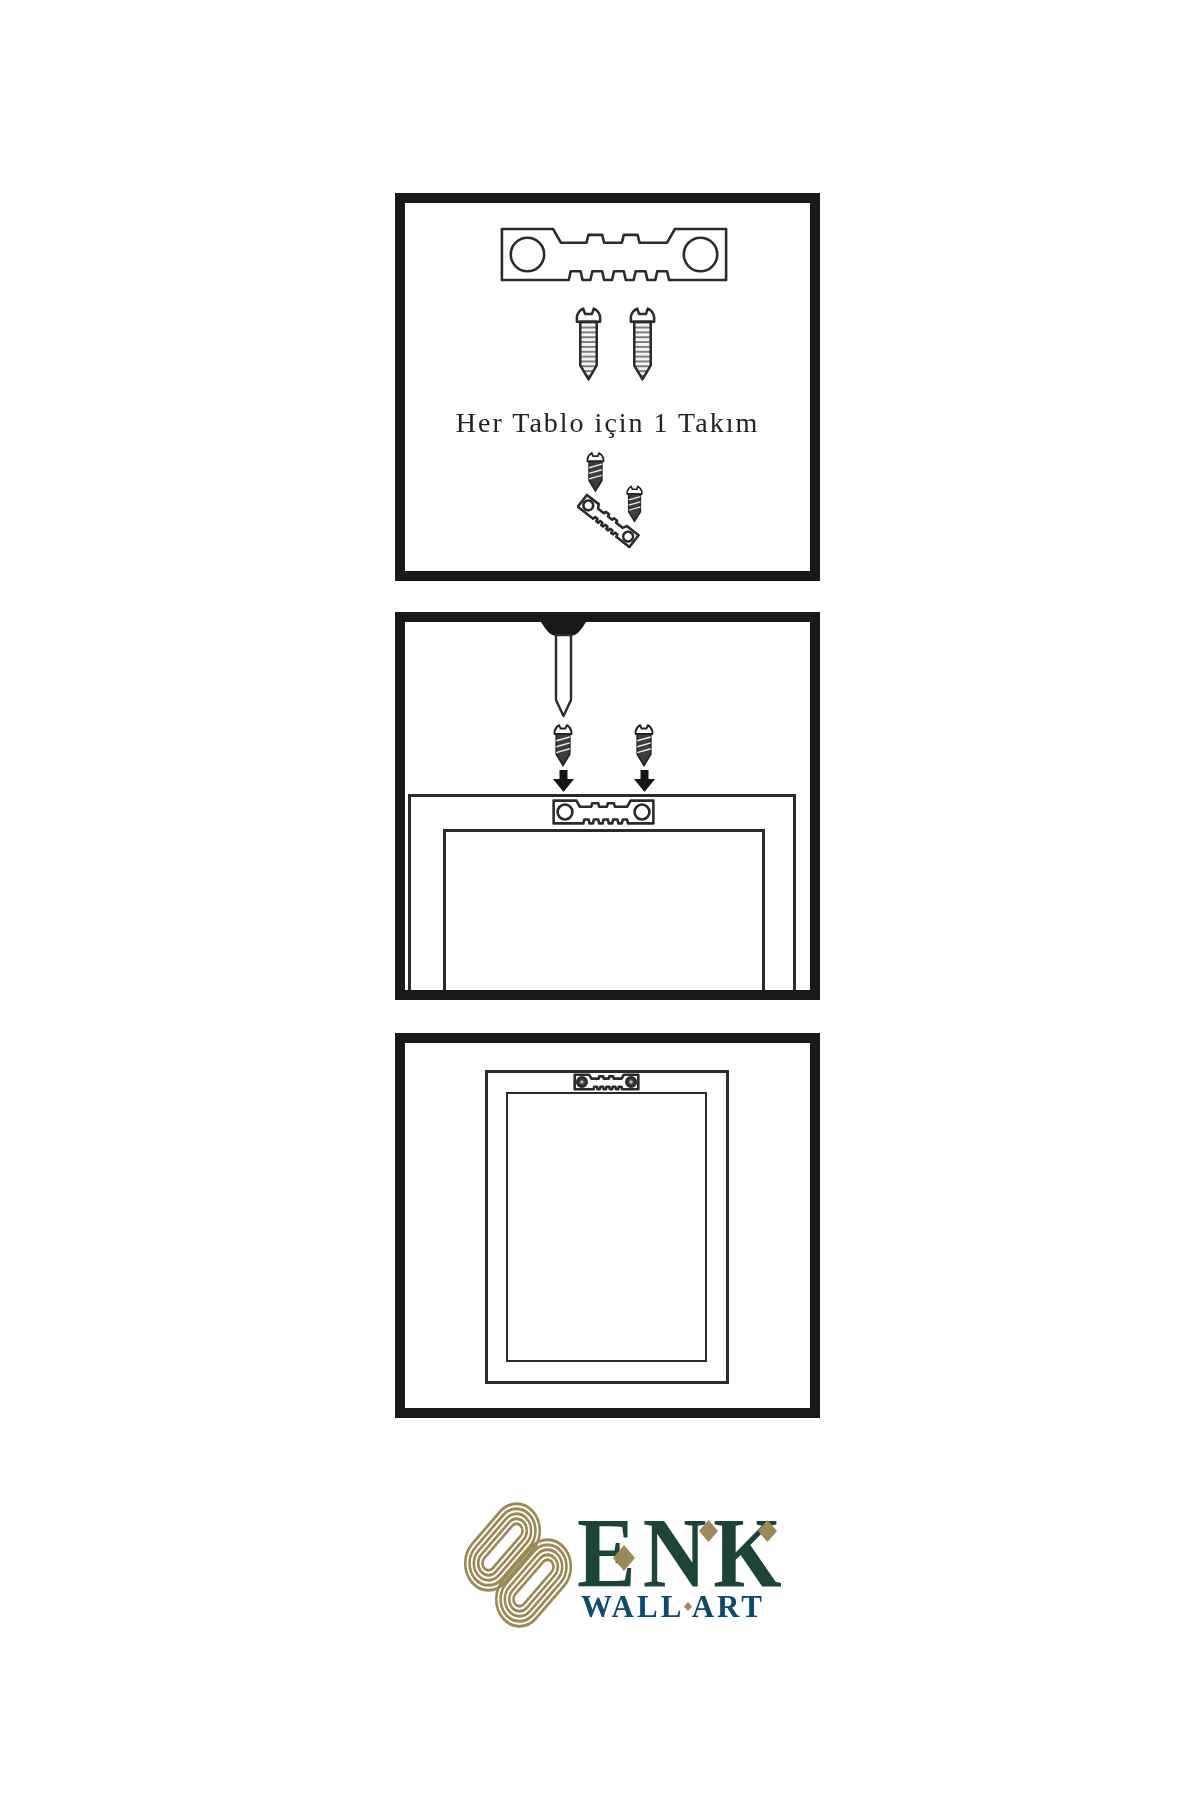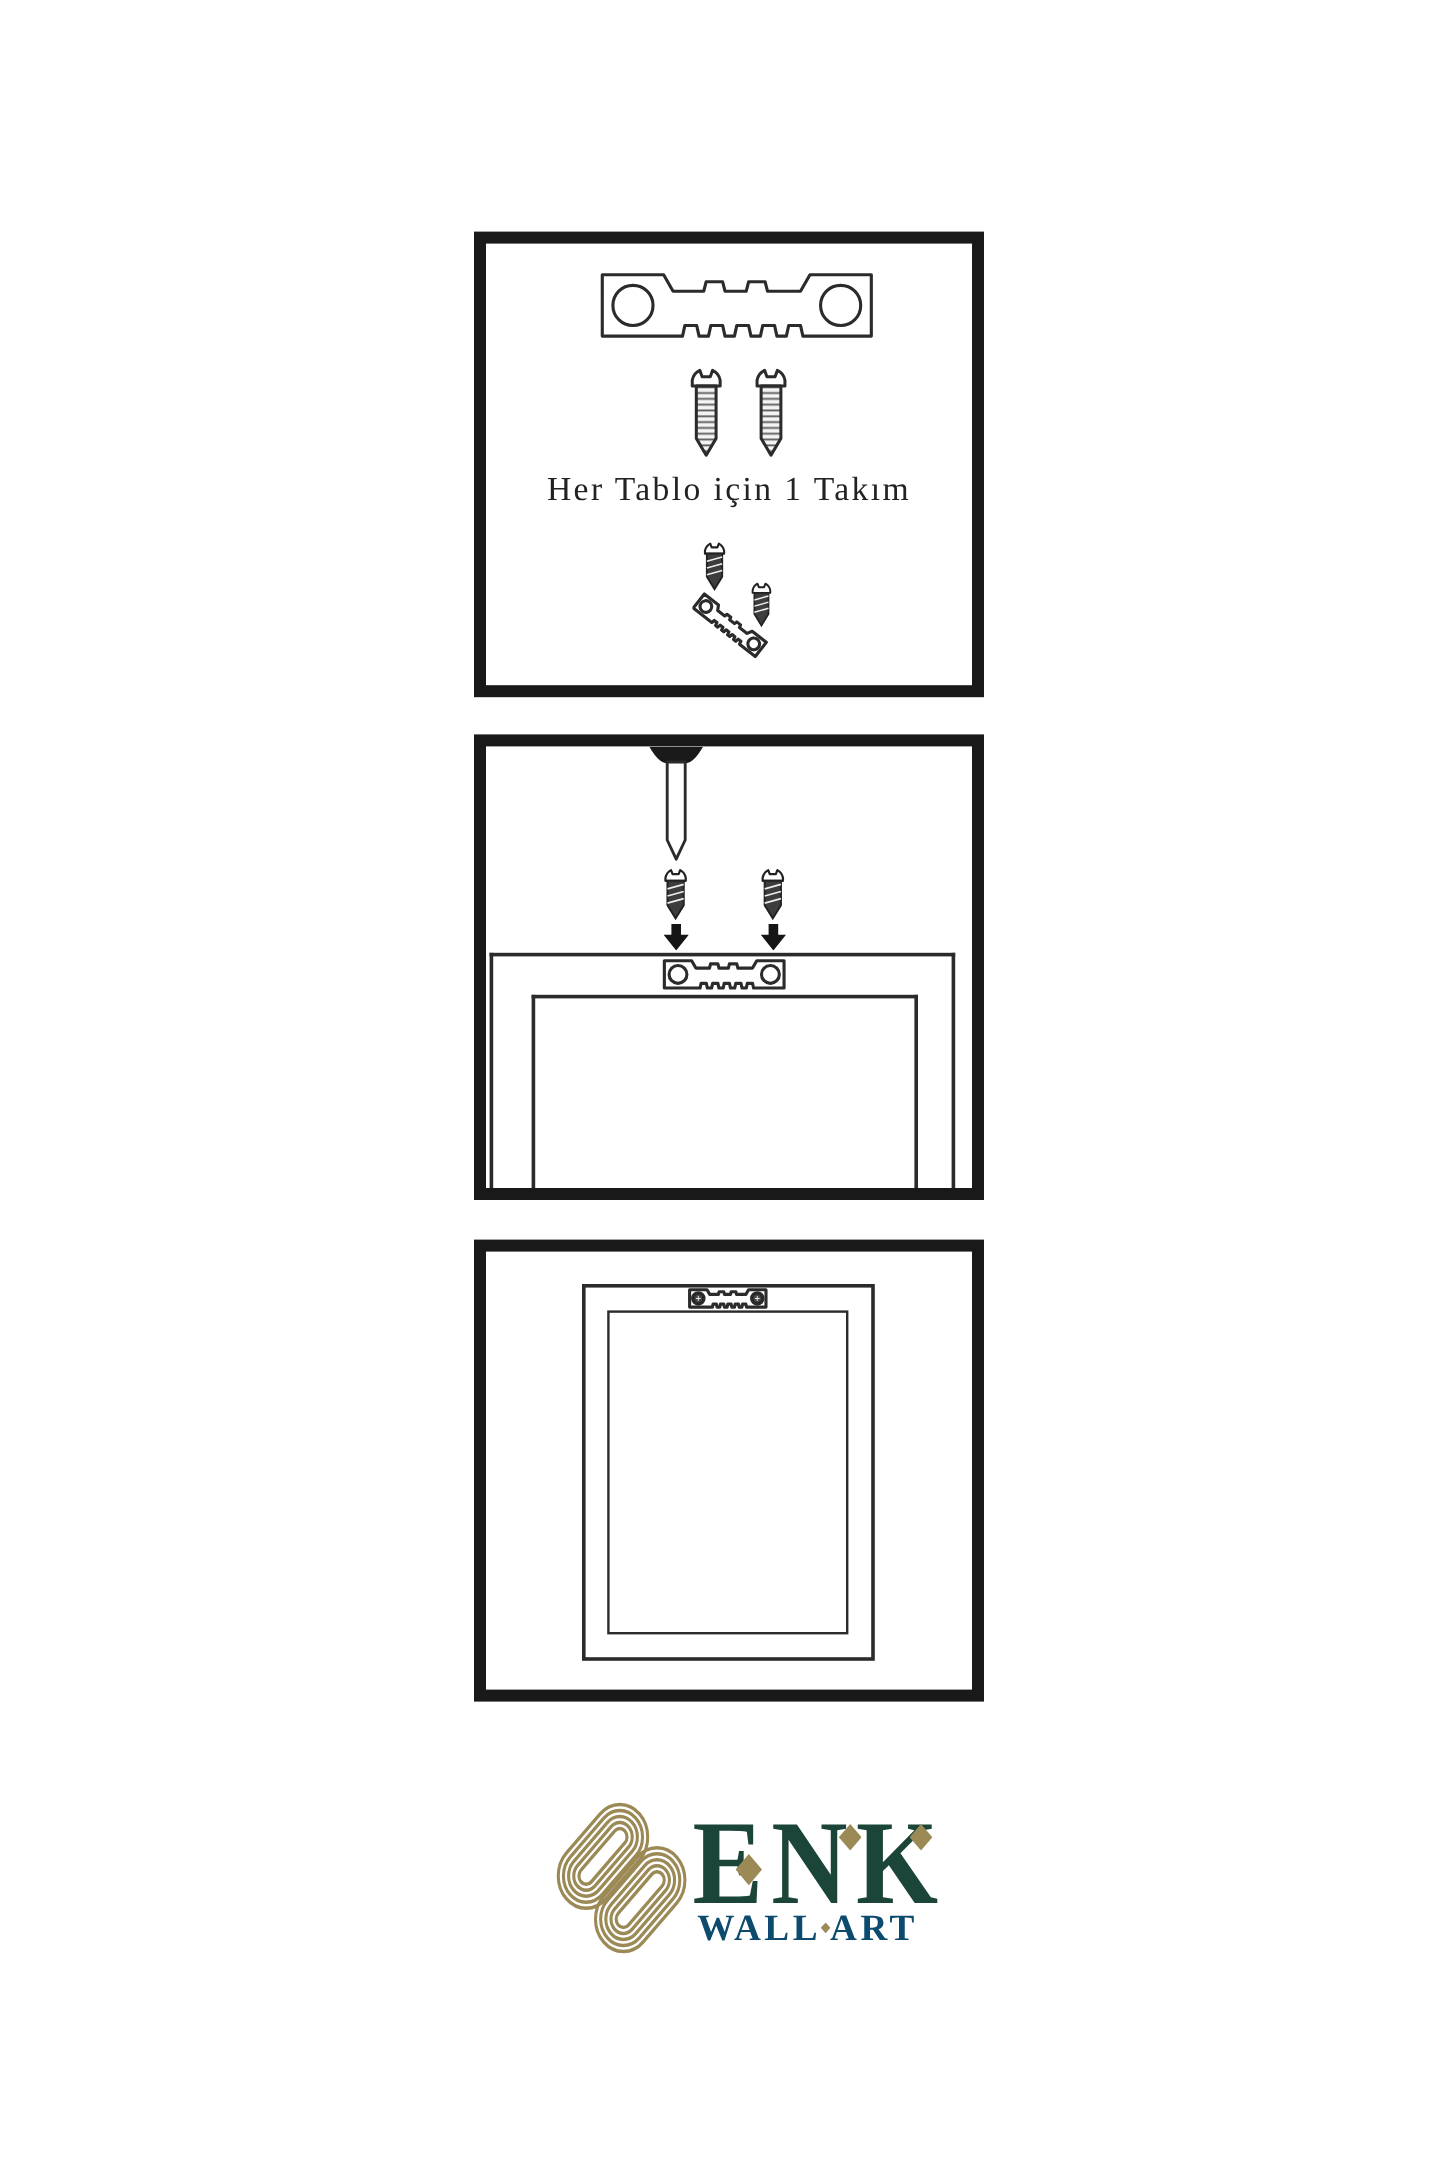--- a/index.html
+++ b/index.html
@@ -8,21 +8,21 @@
   .defs{position:absolute;width:0;height:0;overflow:hidden;}
 
   
   .panel{position:absolute;left:395px;width:425px;border:10px solid #191919;background:#fff;
          box-sizing:border-box;overflow:hidden;}
   .panel-1{top:193px;height:388px;}
   .panel-2{top:612px;height:388px;}
   .panel-3{top:1033px;height:385px;}
   .panel *{position:absolute;}
 
-  .caption{left:0;top:190px;width:100%;margin:0;text-align:center;
+  .caption{left:0;top:204px;width:100%;margin:0;text-align:center;
            font-size:28px;letter-spacing:2px;color:#222;font-weight:400;}
 
   
   .frame-outer{left:3px;top:172px;width:388px;height:240px;border:3px solid #2b2b2b;border-bottom:none;box-sizing:border-box;}
   .frame-inner{left:38px;top:207px;width:322px;height:205px;border:3px solid #2b2b2b;border-bottom:none;box-sizing:border-box;}
 
   
   .hung-outer{left:80px;top:27px;width:244px;height:314px;border:3px solid #2b2b2b;box-sizing:border-box;background:#fff;}
   .hung-inner{left:101px;top:49px;width:201px;height:270px;border:2px solid #2b2b2b;box-sizing:border-box;}
 

